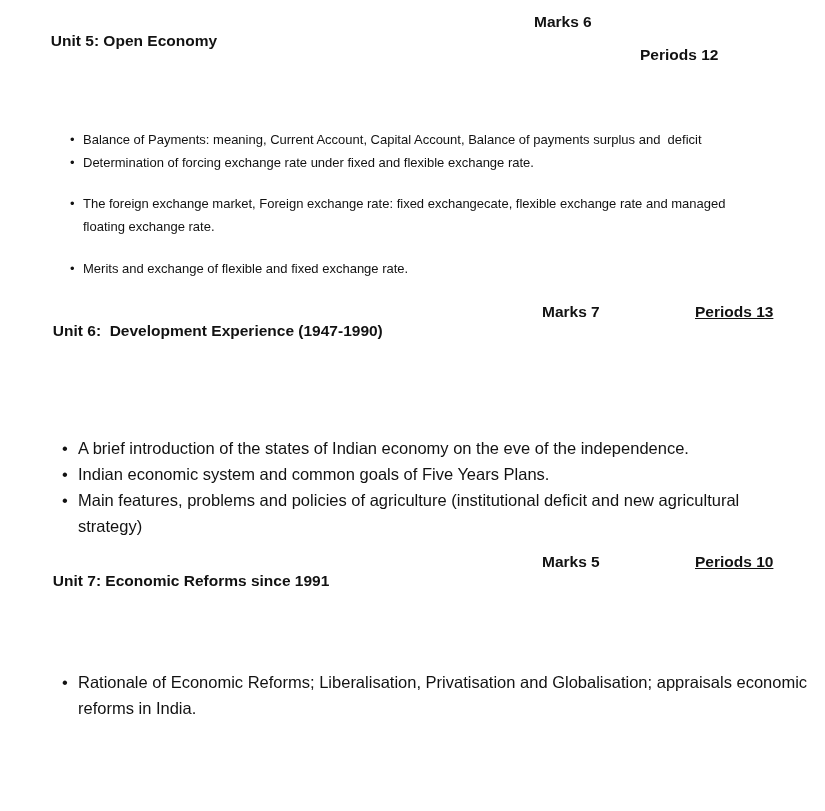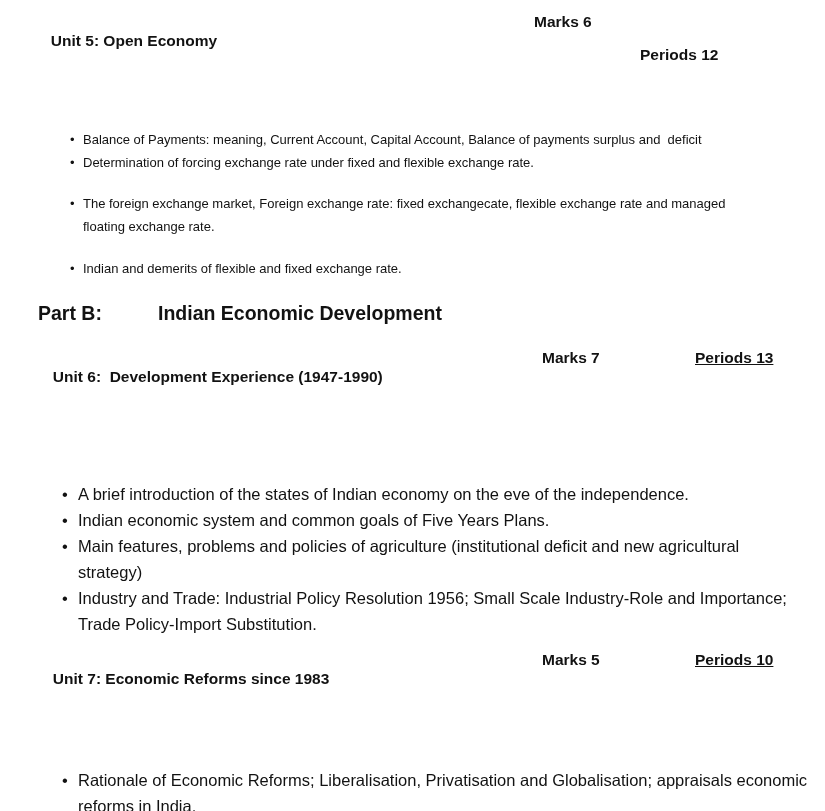--- a/index.html
+++ b/index.html
@@ -101,45 +101,41 @@
   <section class="unit unit5">
     <div class="unit-header hdr-u5">
       <span class="unit-title">Unit 5: Open Economy</span>
       <span class="marks">Marks 6</span>
       <span class="periods">Periods 12</span>
     </div>
     <ul class="bullets">
         <li>Balance of Payments: meaning, Current Account, Capital Account, Balance of payments surplus and  deficit</li>
         <li>Determination of forcing exchange rate under fixed and flexible exchange rate.</li>
         <li>The foreign exchange market, Foreign exchange rate: fixed exchangecate, flexible exchange rate and managed floating exchange rate.</li>
-        <li>Indian and demerits of flexible and fixed exchange rate.</li>
+        <li>Merits and exchange of flexible and fixed exchange rate.</li>
       </ul>
   </section>
 
-  <h1 class="part-heading">
-    <span class="pb-label">Part B:</span><span class="pb-title">Indian Economic Development</span>
-  </h1>
 
   <section class="unit unit6 lg">
     <div class="unit-header hdr-rest">
       <span class="unit-title">Unit 6:  Development Experience (1947-1990)</span>
       <span class="marks">Marks 7</span>
       <span class="periods">Periods 13</span>
     </div>
     <ul class="bullets">
         <li>A brief introduction of the states of Indian economy on the eve of the independence.</li>
         <li>Indian economic system and common goals of Five Years Plans.</li>
         <li>Main features, problems and policies of agriculture (institutional deficit and new agricultural strategy)</li>
-        <li>Industry and Trade: Industrial Policy Resolution 1956; Small Scale Industry-Role and Importance; Trade Policy-Import Substitution.</li>
       </ul>
   </section>
 
   <section class="unit unit7 lg">
     <div class="unit-header hdr-rest">
-      <span class="unit-title">Unit 7: Economic Reforms since 1983</span>
+      <span class="unit-title">Unit 7: Economic Reforms since 1991</span>
       <span class="marks">Marks 5</span>
       <span class="periods">Periods 10</span>
     </div>
     <ul class="bullets">
         <li>Rationale of Economic Reforms; Liberalisation, Privatisation and Globalisation; appraisals economic reforms in India.</li>
       </ul>
   </section>
 
 </div>
 

